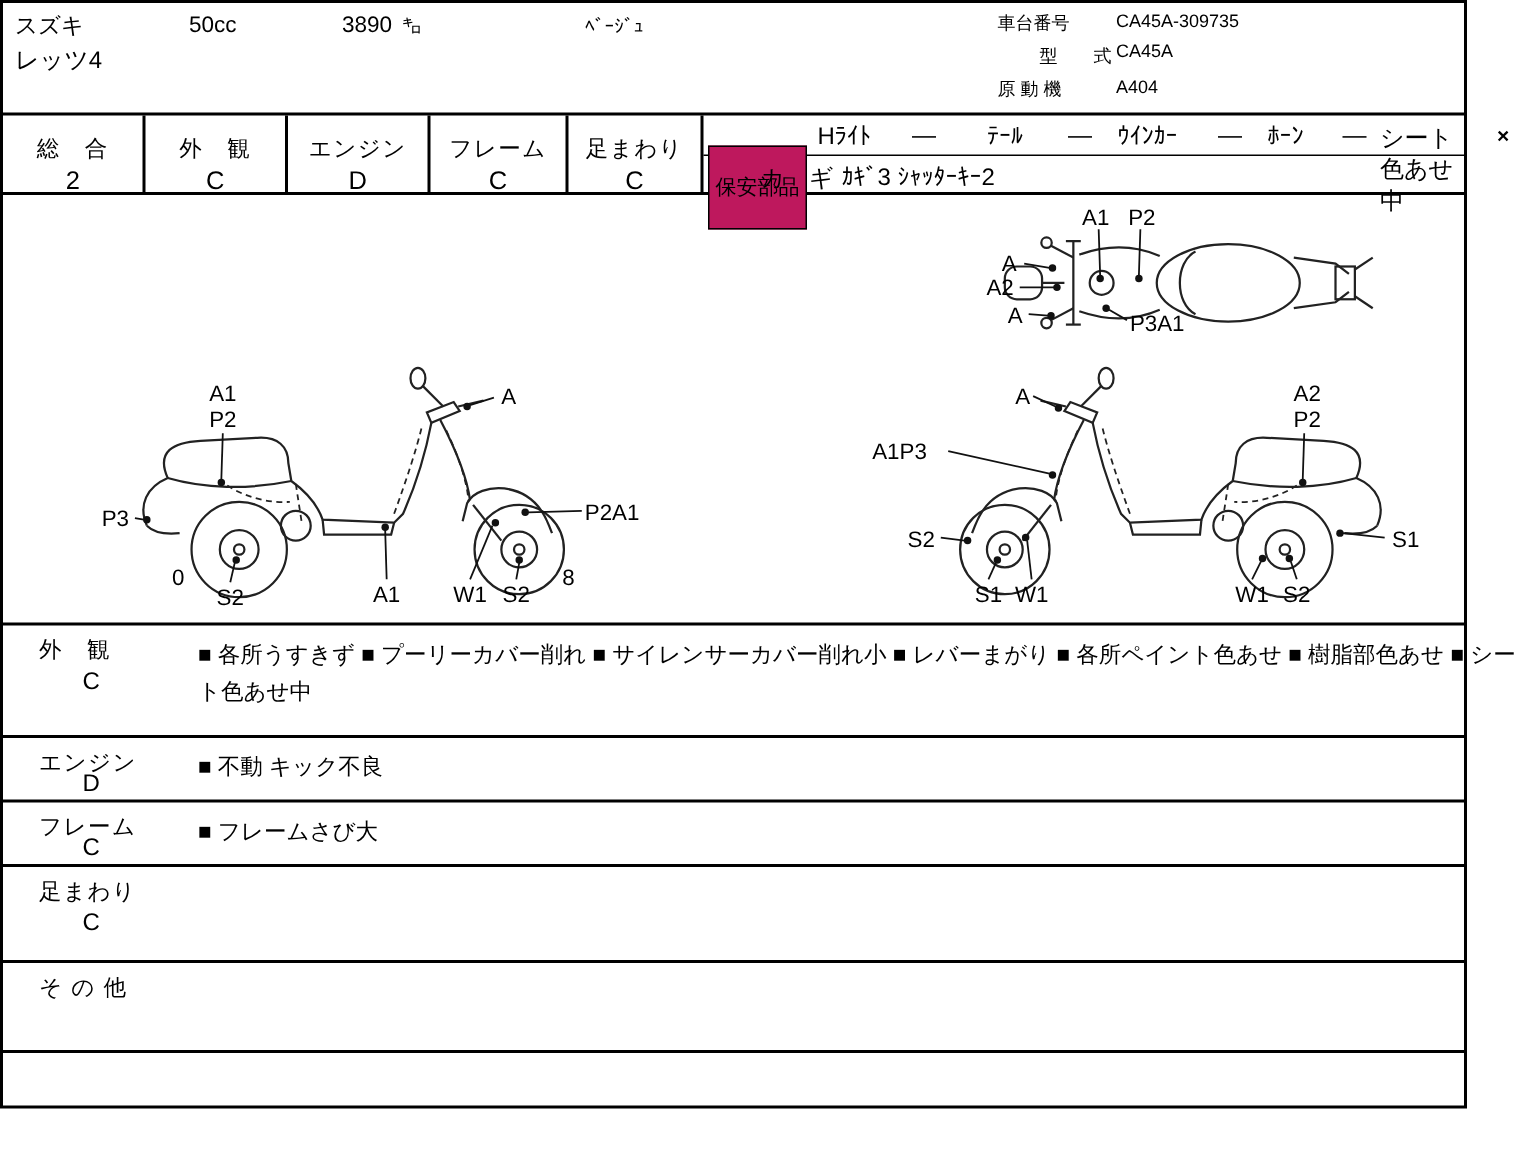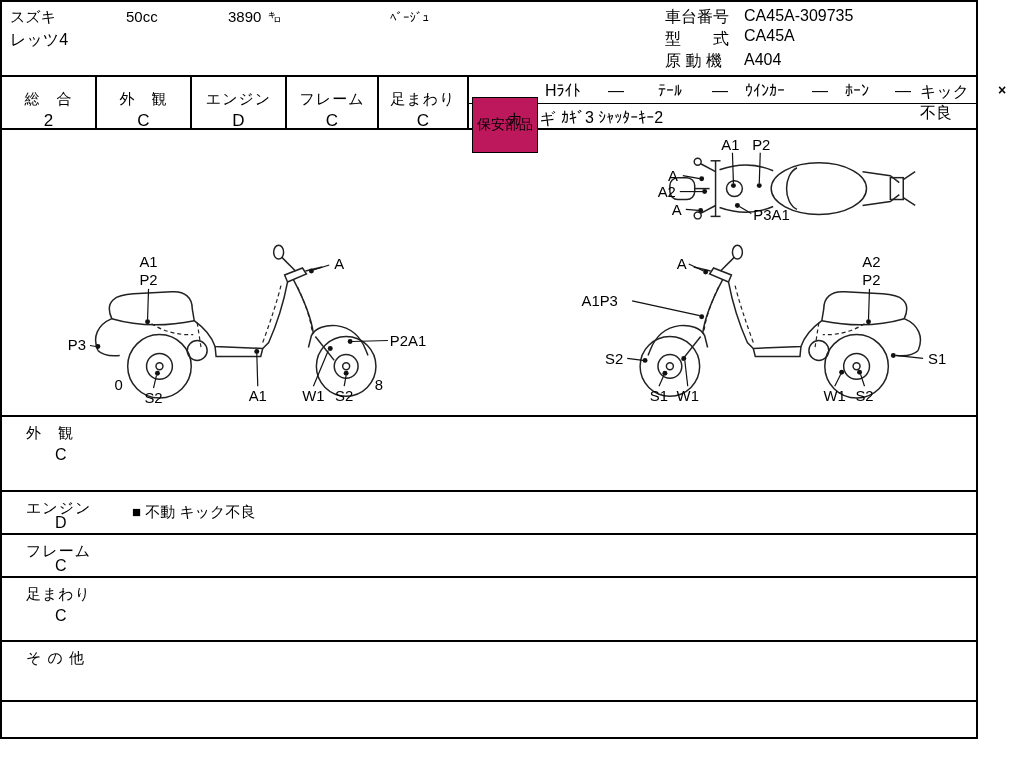--- a/index.html
+++ b/index.html
@@ -4,21 +4,21 @@
 <style>
   *{margin:0;padding:0;box-sizing:border-box}
   html,body{width:1024px;height:768px;background:#fff;overflow:hidden;
     font-family:"Liberation Sans","DejaVu Sans",sans-serif;color:#000}
   .sheet{position:absolute;left:0;top:0;width:978px;height:739px;border:2px solid #000;background:#fff}
   .abs{position:absolute;white-space:nowrap}
   
   .h-txt{font-size:15px}
   .h-small{font-size:13px}
   .h-model{font-size:16px}
-  .h-right{font-size:16px}
+  .h-right{font-size:12px}
   
   .grade-row{position:absolute;left:0;right:0;top:73px;height:55px;border-top:2px solid #000;border-bottom:2px solid #000}
   .gcell{position:absolute;top:0;bottom:0;border-right:2px solid #000;text-align:center}
   .glabel{font-size:15px;margin-top:13px;letter-spacing:1px}
   .gvalue{font-size:17px;margin-top:2px}
   .safety{position:absolute;left:467px;right:0;top:0;bottom:0}
   .safety-row1{position:absolute;left:0;right:0;top:0;height:27px;border-bottom:1px solid #000}
   .safety-title{position:absolute;left:3px;top:20px;font-size:14px;border:1px solid #000;padding:18px 4px;background:#be185d}
   .sf{position:absolute;top:5px;font-size:16px}
   .sf-x{font-weight:bold;font-size:14px}
@@ -40,21 +40,21 @@
   <div>
     <span class="abs h-txt" style="left:8px;top:6px">スズキ</span>
     <span class="abs h-txt" style="left:124px;top:6px">50cc</span>
     <span class="abs h-txt" style="left:226px;top:6px">3890</span>
     <span class="abs h-small" style="left:266px;top:8px">㌔</span>
     <span class="abs h-small" style="left:388px;top:8px">ﾍﾞｰｼﾞｭ</span>
     <span class="abs h-model" style="left:8px;top:28px">レッツ4</span>
 
     <span class="abs h-right" style="left:663px;top:5px">車台番号</span>
     <span class="abs h-right" style="left:742px;top:5px">CA45A-309735</span>
-    <span class="abs h-right" style="left:663px;top:27px">型　　式</span>
+    <span class="abs h-right" style="left:691px;top:27px">型　　式</span>
     <span class="abs h-right" style="left:742px;top:25px">CA45A</span>
     <span class="abs h-right" style="left:663px;top:49px">原 動 機</span>
     <span class="abs h-right" style="left:742px;top:49px">A404</span>
   </div>
 
   <div class="grade-row">
     <div class="gcell" style="left:0;width:95px">
       <div class="glabel">総　合</div>
       <div class="gvalue">2</div>
     </div>
@@ -79,21 +79,21 @@
       <div class="safety-row1">
         <span class="safety-title">保安部品</span>
         <span class="sf" style="left:76px">Hﾗｲﾄ</span>
         <span class="sf" style="left:139px">—</span>
         <span class="sf" style="left:189px">ﾃｰﾙ</span>
         <span class="sf" style="left:243px">—</span>
         <span class="sf" style="left:276px">ｳｲﾝｶｰ</span>
         <span class="sf" style="left:343px">—</span>
         <span class="sf" style="left:376px">ﾎｰﾝ</span>
         <span class="sf" style="left:426px">—</span>
-        <span class="sf" style="left:451px">キック不良</span>
+        <span class="sf" style="left:451px">シート色あせ中</span>
         <span class="sf sf-x" style="left:529px">×</span>
       </div>
       <div class="safety-row2">
         <span class="sf" style="left:38px">カ　ギ</span>
         <span class="sf" style="left:92px">ｶｷﾞ3 ｼｬｯﾀｰｷｰ2</span>
       </div>
     </div>
   </div>
 
   <svg class="diagram" width="1018" height="285" viewBox="0 130 1024 287">
@@ -230,29 +230,31 @@
       <text class="dlabel" x="661" y="403" text-anchor="middle">S1</text>
       <text class="dlabel" x="690" y="403" text-anchor="middle">W1</text>
       <text class="dlabel" x="838" y="403" text-anchor="middle">W1</text>
       <text class="dlabel" x="868" y="403" text-anchor="middle">S2</text>
     </g>
   </svg>
 
   <div class="note-row" style="top:413px;height:75px">
     <span class="nlabel">外　観</span>
     <span class="ngrade">C</span>
+    <div class="ntext">■ 各所うすきず ■ プーリーカバー削れ ■ サイレンサーカバー削れ小 ■ レバーまがり ■ 各所ペイント色あせ ■ 樹脂部色あせ ■ シート色あせ中</div>
   </div>
   <div class="note-row" style="top:488px;height:43px">
     <span class="nlabel">エンジン</span>
     <span class="ngrade" style="top:22px">D</span>
     <div class="ntext">■ 不動 キック不良</div>
   </div>
   <div class="note-row" style="top:531px;height:43px">
     <span class="nlabel">フレーム</span>
     <span class="ngrade" style="top:22px">C</span>
+    <div class="ntext">■ フレームさび大</div>
   </div>
   <div class="note-row" style="top:574px;height:64px">
     <span class="nlabel">足まわり</span>
     <span class="ngrade">C</span>
   </div>
   <div class="note-row" style="top:638px;height:60px">
     <span class="nlabel">そ の 他</span>
     <div class="ntext"></div>
   </div>
   <div class="note-row" style="top:698px;bottom:0"></div>

